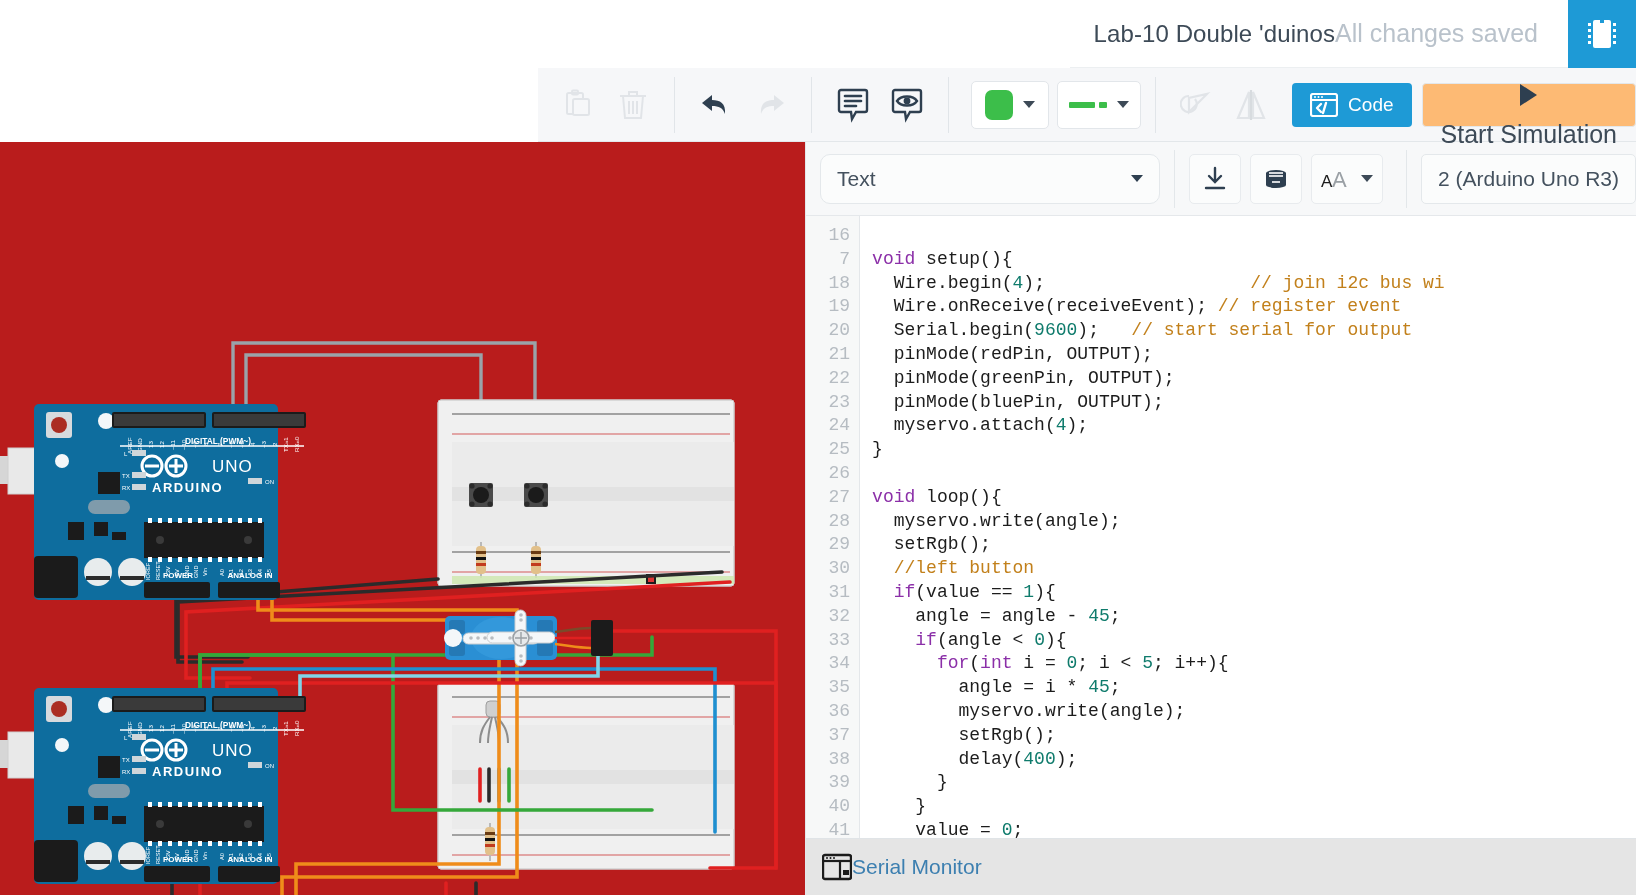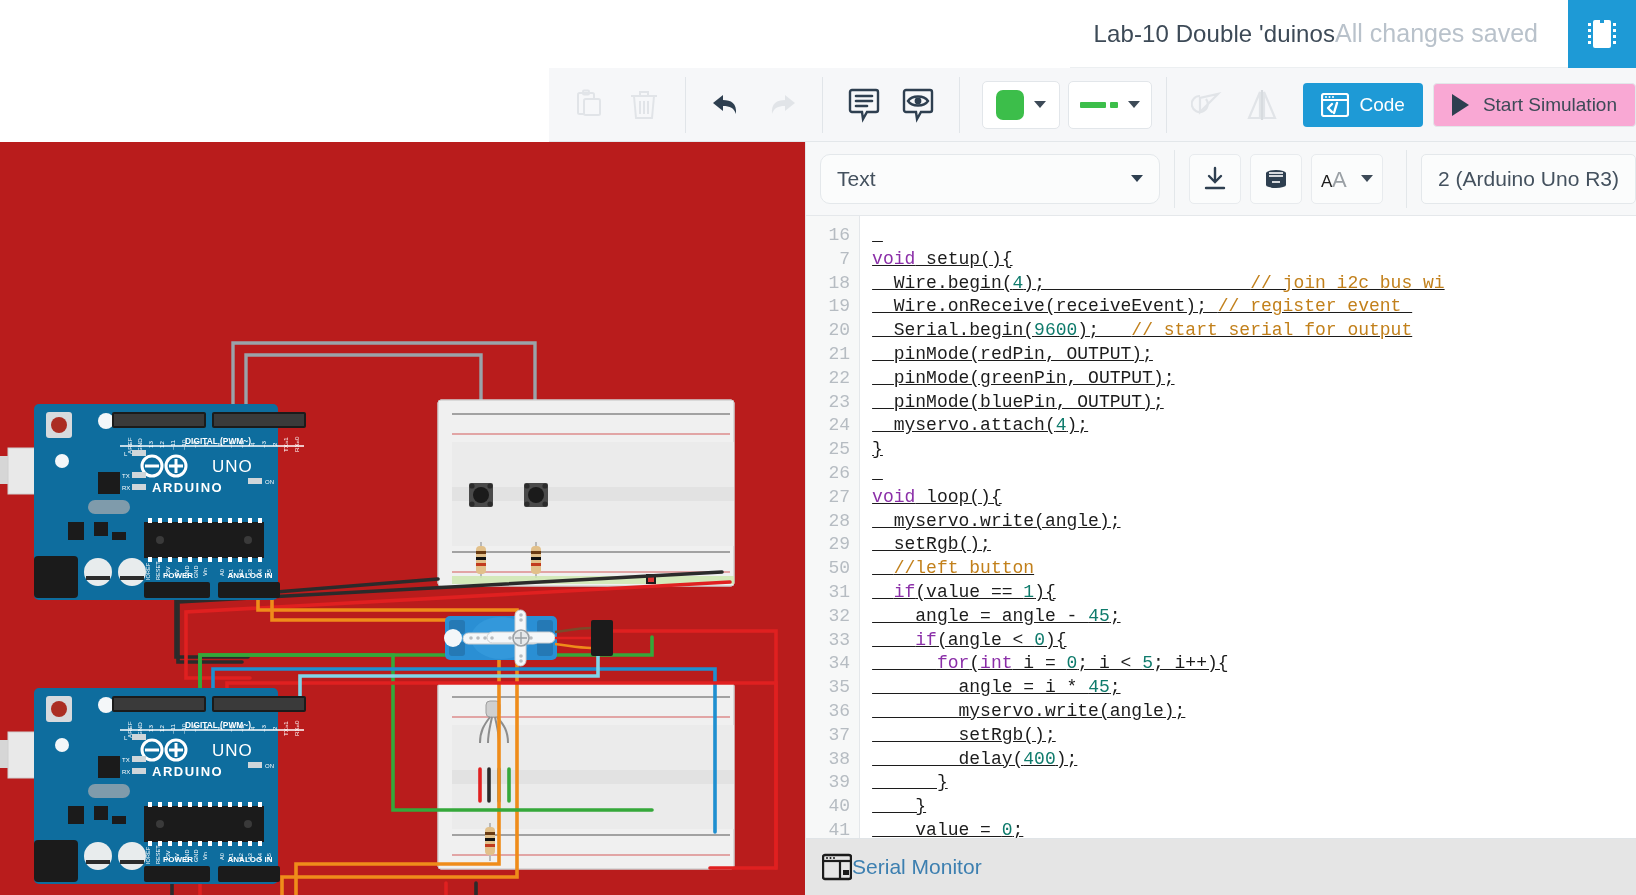--- a/index.html
+++ b/index.html
@@ -58,24 +58,25 @@
   .sw-line i { display: block; height: 6px; border-radius: 1px; }
   .caret { width: 0; height: 0; border-left: 6px solid transparent; border-right: 6px solid transparent; border-top: 7px solid #3d4a57; }
 
   .toolbar-right { margin-left: auto; display: flex; align-items: center; gap: 10px; padding-right: 0; }
   .code-btn {
     background: #1e9ad6; color: #fff; border-radius: 4px;
     height: 44px; display: flex; align-items: center; gap: 10px;
     padding: 0 18px; font-size: 19px; cursor: pointer;
   }
   .sim-btn {
-    background: #f9a8d4; border: 1px solid #e3e7ea; border-radius: 4px;
+    background: #fdba74; border: 1px solid #e3e7ea; border-radius: 4px;
     height: 44px; display: flex; align-items: center; gap: 14px;
-    padding: 0 18px; font-size: 19px; color: #3d4a57; cursor: pointer;
+    padding: 0 18px; font-size: 25px; color: #3d4a57; cursor: pointer;
     white-space: nowrap;
+    flex-direction: column;
   }
   .play-tri { width: 0; height: 0; border-top: 11px solid transparent; border-bottom: 11px solid transparent; border-left: 17px solid #2e3f50; }
 
   
   .body { flex: 1; display: flex; min-height: 0; }
   .canvas {
     width: 896px; flex: 0 0 896px;
     background: #b91c1c; position: relative; overflow: hidden;
     border-right: 1px solid #e4e7ea;
   }
@@ -116,21 +117,21 @@
     padding: 8px 0 0 0; text-align: right; flex: 0 0 54px;
     font-family: "Liberation Mono", monospace; font-size: 18px; color: #b6bcc2;
     line-height: 23.8px; user-select: none;
   }
   .gutter div { padding-right: 9px; }
   .codearea {
     flex: 1; padding: 8px 0 0 12px; overflow: hidden;
     font-family: "Liberation Mono", monospace; font-size: 18px;
     line-height: 23.8px; white-space: pre; color: #1c1c1c;
   }
-  .codearea div { height: 23.8px; text-decoration: underline; }
+  .codearea div { height: 23.8px; }
   .k  { color: #8b2fa8; }  
   .n  { color: #0f7b6c; }  
   .c  { color: #c2801b; }  
 
   
   .serialbar {
     height: 57px; flex: 0 0 57px; background: #e5e5e5;
     border-top: 1px solid #e0e4e7;
     display: flex; align-items: center; padding-left: 16px;
     cursor: pointer;
@@ -780,21 +781,21 @@
             <div>20</div>
             <div>21</div>
             <div>22</div>
             <div>23</div>
             <div>24</div>
             <div>25</div>
             <div>26</div>
             <div>27</div>
             <div>28</div>
             <div>29</div>
-            <div>50</div>
+            <div>30</div>
             <div>31</div>
             <div>32</div>
             <div>33</div>
             <div>34</div>
             <div>35</div>
             <div>36</div>
             <div>37</div>
             <div>38</div>
             <div>39</div>
             <div>40</div>

